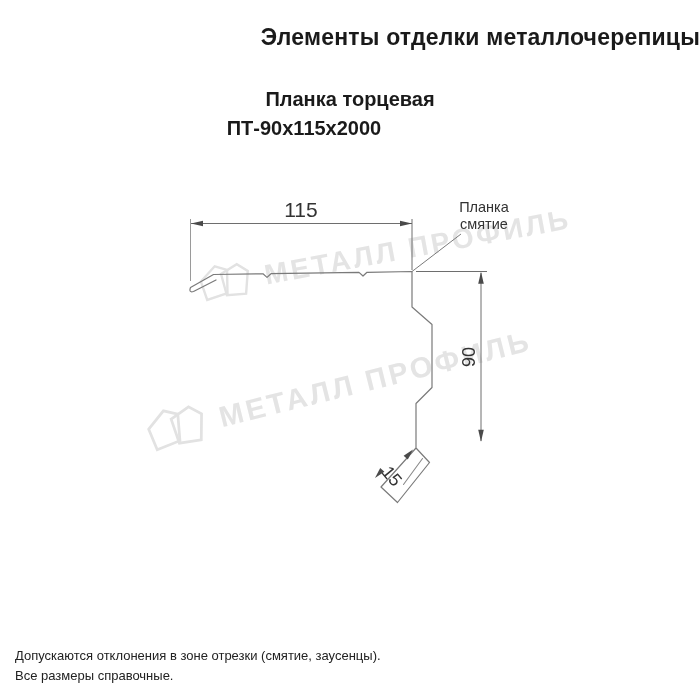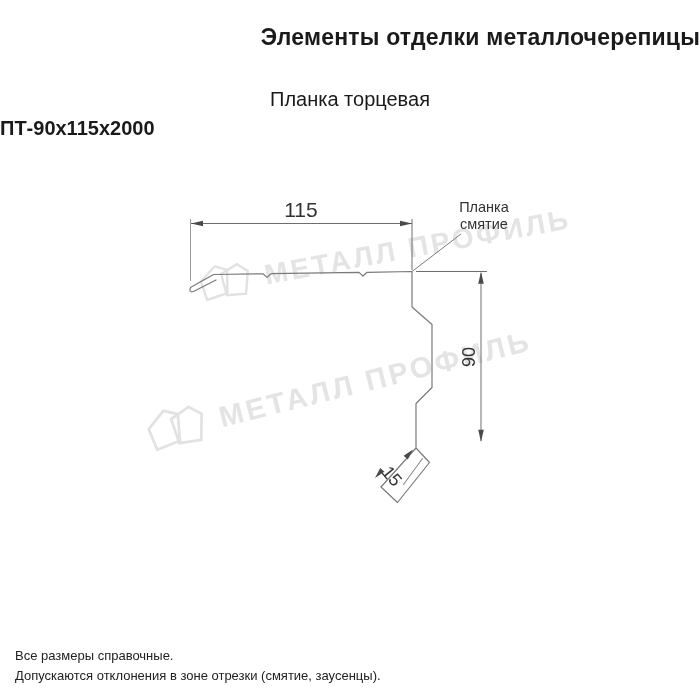--- a/index.html
+++ b/index.html
@@ -6,24 +6,24 @@
   .page{
     position:relative;width:700px;height:700px;background:#ffffff;overflow:hidden;
     font-family:"Liberation Sans",sans-serif;color:#1a1a1a;
   }
   .page-title{
     position:absolute;top:24px;left:0;width:700px;text-align:right;
     font-size:23px;font-weight:bold;letter-spacing:.2px;color:#1a1a1a;
   }
   .product-name{
     position:absolute;top:88px;left:0;width:700px;text-align:center;
-    font-size:20px;font-weight:normal;color:#1a1a1a;
+    font-size:20px;font-weight:bold;color:#1a1a1a;
   }
   .product-model{
-    position:absolute;top:117px;left:0;width:608px;text-align:left;
+    position:absolute;top:117px;left:0;width:608px;text-align:center;
     font-size:20px;font-weight:bold;color:#1a1a1a;
   }
   
   .watermark{
     position:absolute;display:flex;align-items:center;gap:10px;
     transform-origin:left center;white-space:nowrap;pointer-events:none;
   }
   .watermark .wm-text{
     font-weight:bold;font-size:28px;letter-spacing:3px;color:#e4e4e4;
   }
@@ -113,17 +113,17 @@
 
     <path d="M 461 234 L 412 271.5" stroke="#7a7a7a" stroke-width="1"></path>
   </svg>
 
   <div class="face-side-label">
     <div>Планка</div>
     <div>смятие</div>
   </div>
 
   <div class="notes">
+    <div>Допускаются отклонения в зоне отрезки (смятие, заусенцы).</div>
     <div>Все размеры справочные.</div>
-    <div>Допускаются отклонения в зоне отрезки (смятие, заусенцы).</div>
   </div>
 
 </div>
 
 </body></html>

